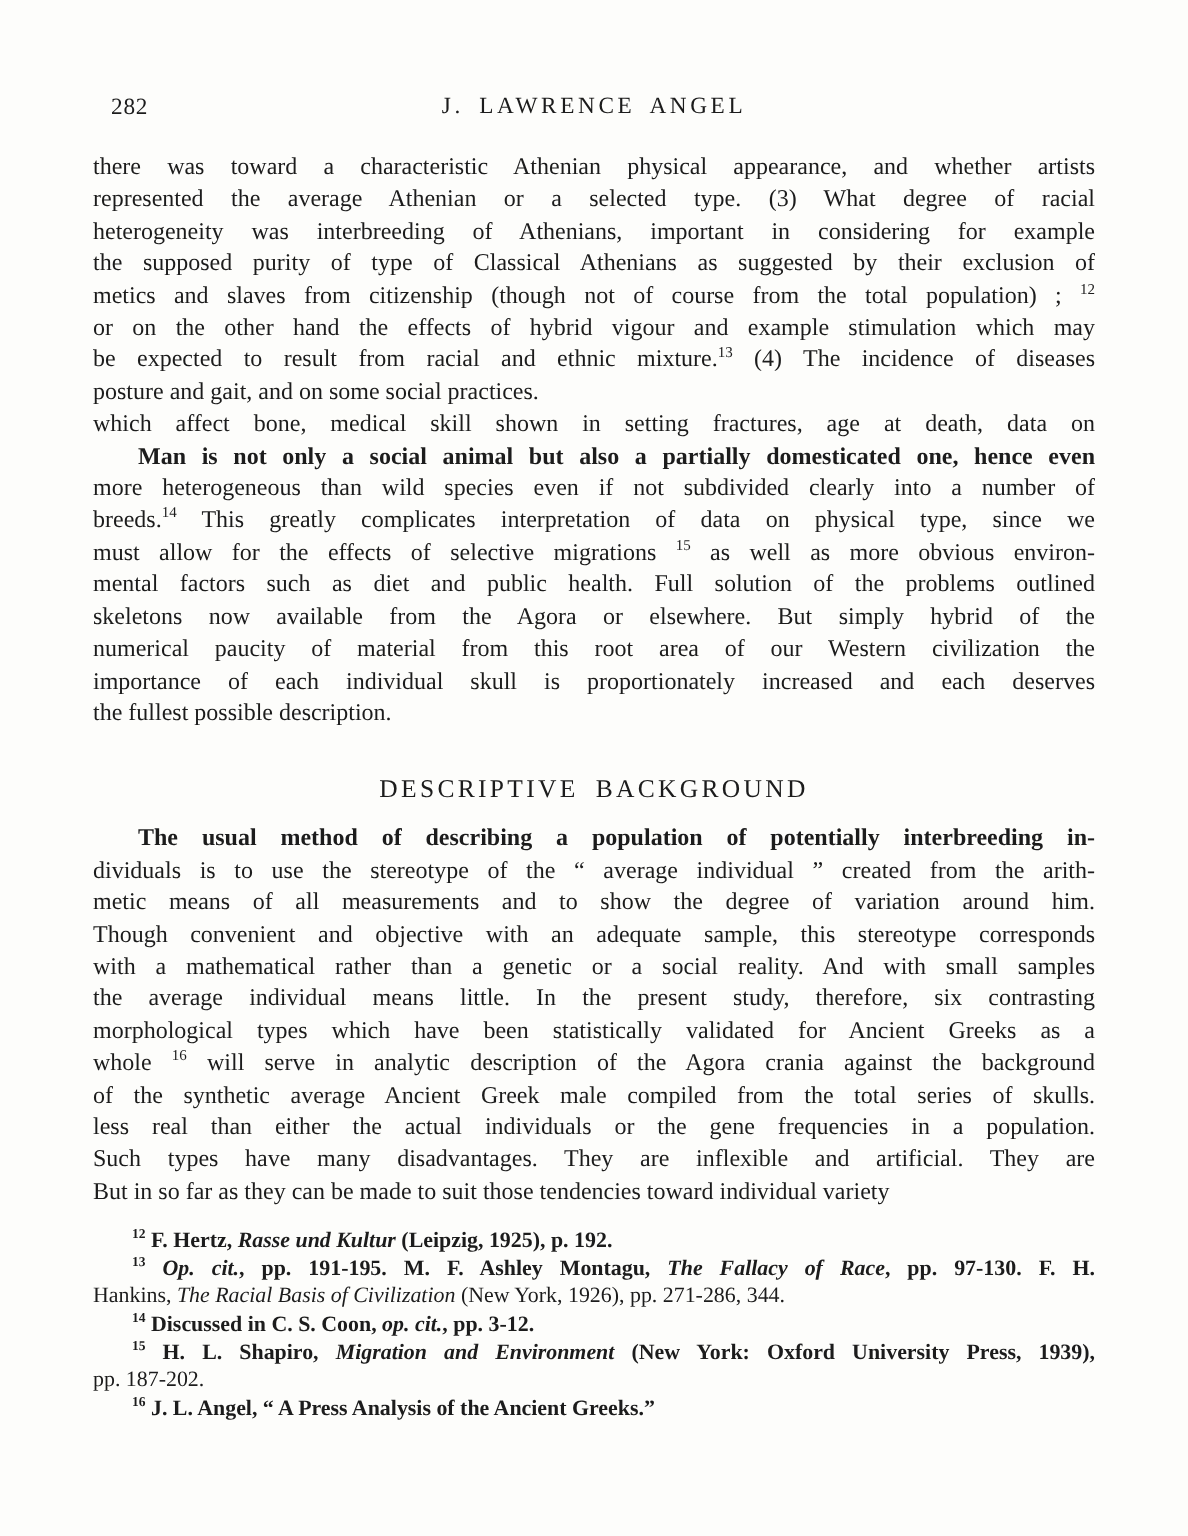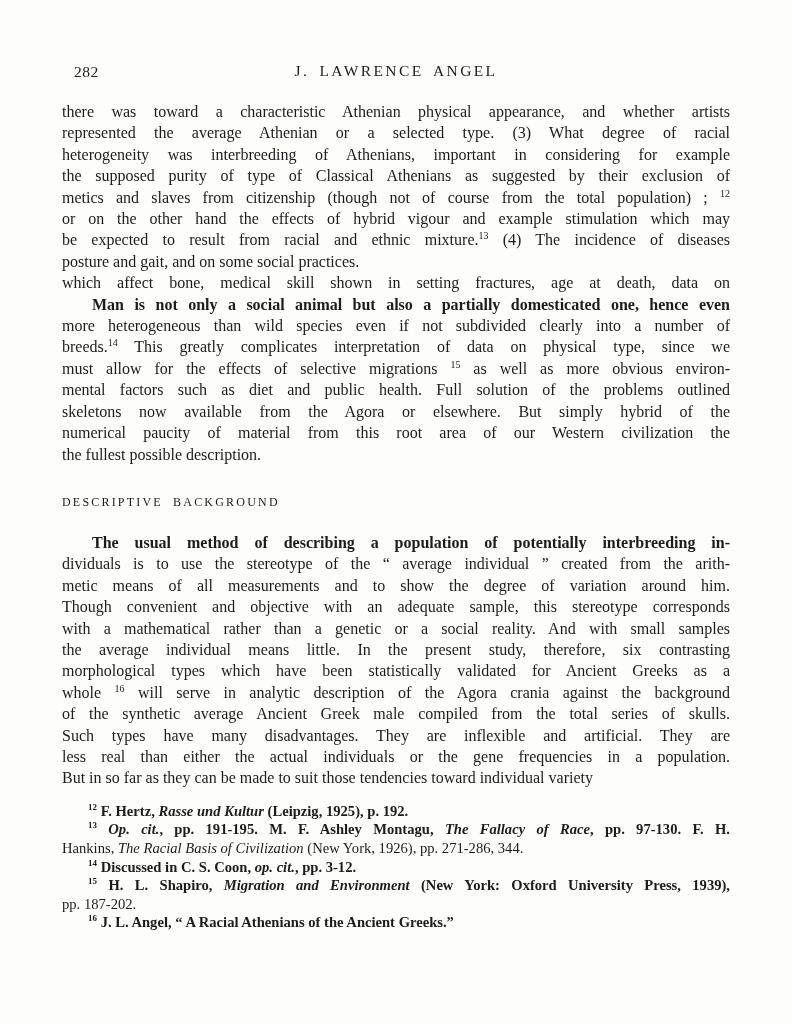--- a/index.html
+++ b/index.html
@@ -49,26 +49,26 @@
   }
   .line.last { text-align-last: left; }
   .line.fi { text-indent: 30px; font-weight: bold; }
   sup {
     font-size: 10px;
     line-height: 0;
     vertical-align: super;
     letter-spacing: 0;
   }
   .section-heading {
-    text-align: left;
-    font-size: 12px;
+    text-align: center;
+    font-size: 17px;
     letter-spacing: 2.2px;
     word-spacing: 5px;
     margin-top: 30px;
-    margin-bottom: 22px;
+    margin-bottom: 12px;
   }
   .footnotes { margin-top: 13px; }
   .footnote .line {
     font-size: 14.6px;
     line-height: 18.6px;
   }
   .footnote .line.fi { text-indent: 26px; }
   .footnote sup { font-size: 9px; }
 </style>
 </head>
@@ -93,55 +93,56 @@
         <div class="line"><span>which affect bone, medical skill shown in setting fractures, age at death, data on</span></div>
       </div>
       <div class="para">
         <div class="line fi"><span>Man is not only a social animal but also a partially domesticated one, hence even</span></div>
         <div class="line"><span>more heterogeneous than wild species even if not subdivided clearly into a number of</span></div>
         <div class="line"><span>breeds.</span><sup>14</sup><span> This greatly complicates interpretation of data on physical type, since we</span></div>
         <div class="line"><span>must allow for the effects of selective migrations </span><sup>15</sup><span> as well as more obvious environ-</span></div>
         <div class="line"><span>mental factors such as diet and public health. Full solution of the problems outlined</span></div>
         <div class="line"><span>skeletons now available from the Agora or elsewhere. But simply hybrid of the</span></div>
         <div class="line"><span>numerical paucity of material from this root area of our Western civilization the</span></div>
+        <div class="line"><span>importance of each individual skull is proportionately increased and each deserves</span></div>
         <div class="line last"><span>the fullest possible description.</span></div>
       </div>
     </div>
 
   <div class="section-heading">DESCRIPTIVE BACKGROUND</div>
 
   <div id="body-after" class="body-text">
       <div class="para">
         <div class="line fi"><span>The usual method of describing a population of potentially interbreeding in-</span></div>
         <div class="line"><span>dividuals is to use the stereotype of the “ average individual ” created from the arith-</span></div>
         <div class="line"><span>metic means of all measurements and to show the degree of variation around him.</span></div>
         <div class="line"><span>Though convenient and objective with an adequate sample, this stereotype corresponds</span></div>
         <div class="line"><span>with a mathematical rather than a genetic or a social reality. And with small samples</span></div>
         <div class="line"><span>the average individual means little. In the present study, therefore, six contrasting</span></div>
         <div class="line"><span>morphological types which have been statistically validated for Ancient Greeks as a</span></div>
         <div class="line"><span>whole </span><sup>16</sup><span> will serve in analytic description of the Agora crania against the background</span></div>
         <div class="line"><span>of the synthetic average Ancient Greek male compiled from the total series of skulls.</span></div>
+        <div class="line"><span>less real than either the actual individuals or the gene frequencies in a population.</span></div>
         <div class="line"><span>Such types have many disadvantages. They are inflexible and artificial. They are</span></div>
-        <div class="line"><span>less real than either the actual individuals or the gene frequencies in a population.</span></div>
         <div class="line last"><span>But in so far as they can be made to suit those tendencies toward individual variety</span></div>
       </div>
     </div>
 
   <div id="footnotes-list" class="footnotes">
       <div class="footnote">
         <div class="line last fi"><sup>12</sup><span> F. Hertz, </span><i>Rasse und Kultur</i><span> (Leipzig, 1925), p. 192.</span></div>
       </div>
       <div class="footnote">
         <div class="line fi"><sup>13</sup><span> </span><i>Op. cit.</i><span>, pp. 191-195. M. F. Ashley Montagu, </span><i>The Fallacy of Race</i><span>, pp. 97-130. F. H.</span></div>
         <div class="line last"><span>Hankins, </span><i>The Racial Basis of Civilization</i><span> (New York, 1926), pp. 271-286, 344.</span></div>
       </div>
       <div class="footnote">
         <div class="line last fi"><sup>14</sup><span> Discussed in C. S. Coon, </span><i>op. cit.</i><span>, pp. 3-12.</span></div>
       </div>
       <div class="footnote">
         <div class="line fi"><sup>15</sup><span> H. L. Shapiro, </span><i>Migration and Environment</i><span> (New York: Oxford University Press, 1939),</span></div>
         <div class="line last"><span>pp. 187-202.</span></div>
       </div>
       <div class="footnote">
-        <div class="line last fi"><sup>16</sup><span> J. L. Angel, “ A Racial Athenians of the Ancient Greeks.”</span></div>
+        <div class="line last fi"><sup>16</sup><span> J. L. Angel, “ A Press Analysis of the Ancient Greeks.”</span></div>
       </div>
     </div>
 </div>
 
 </body></html>

